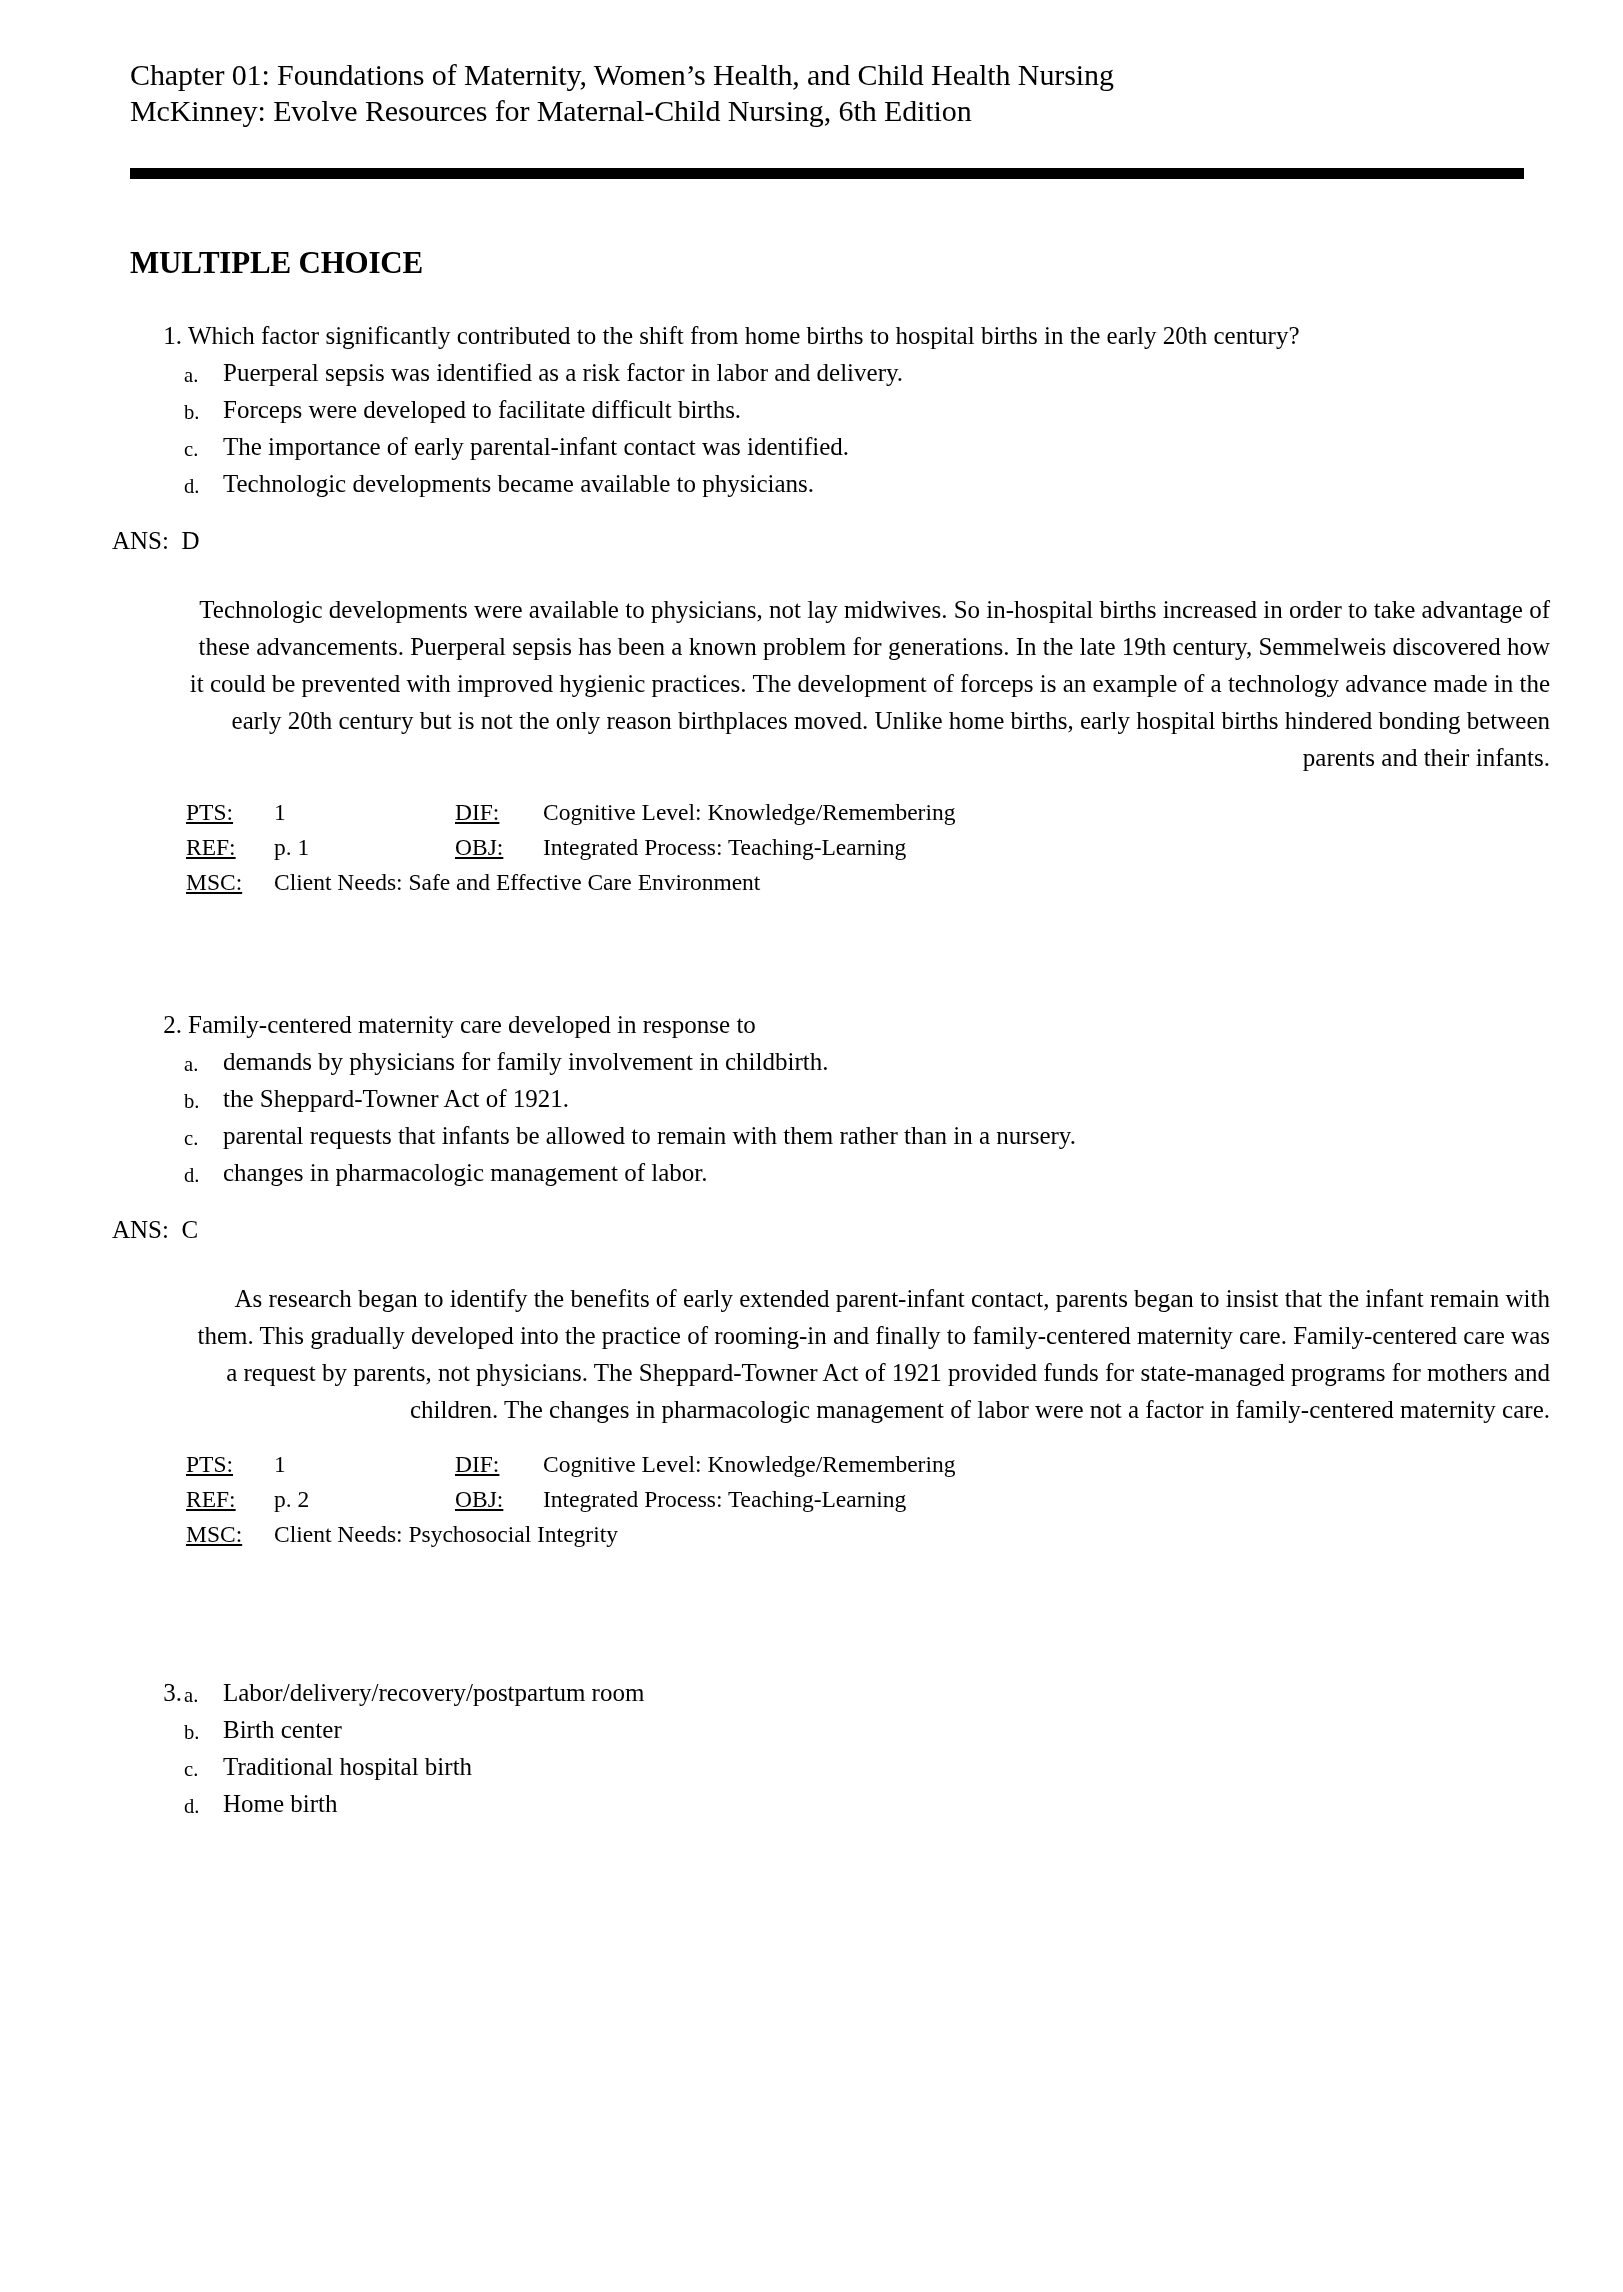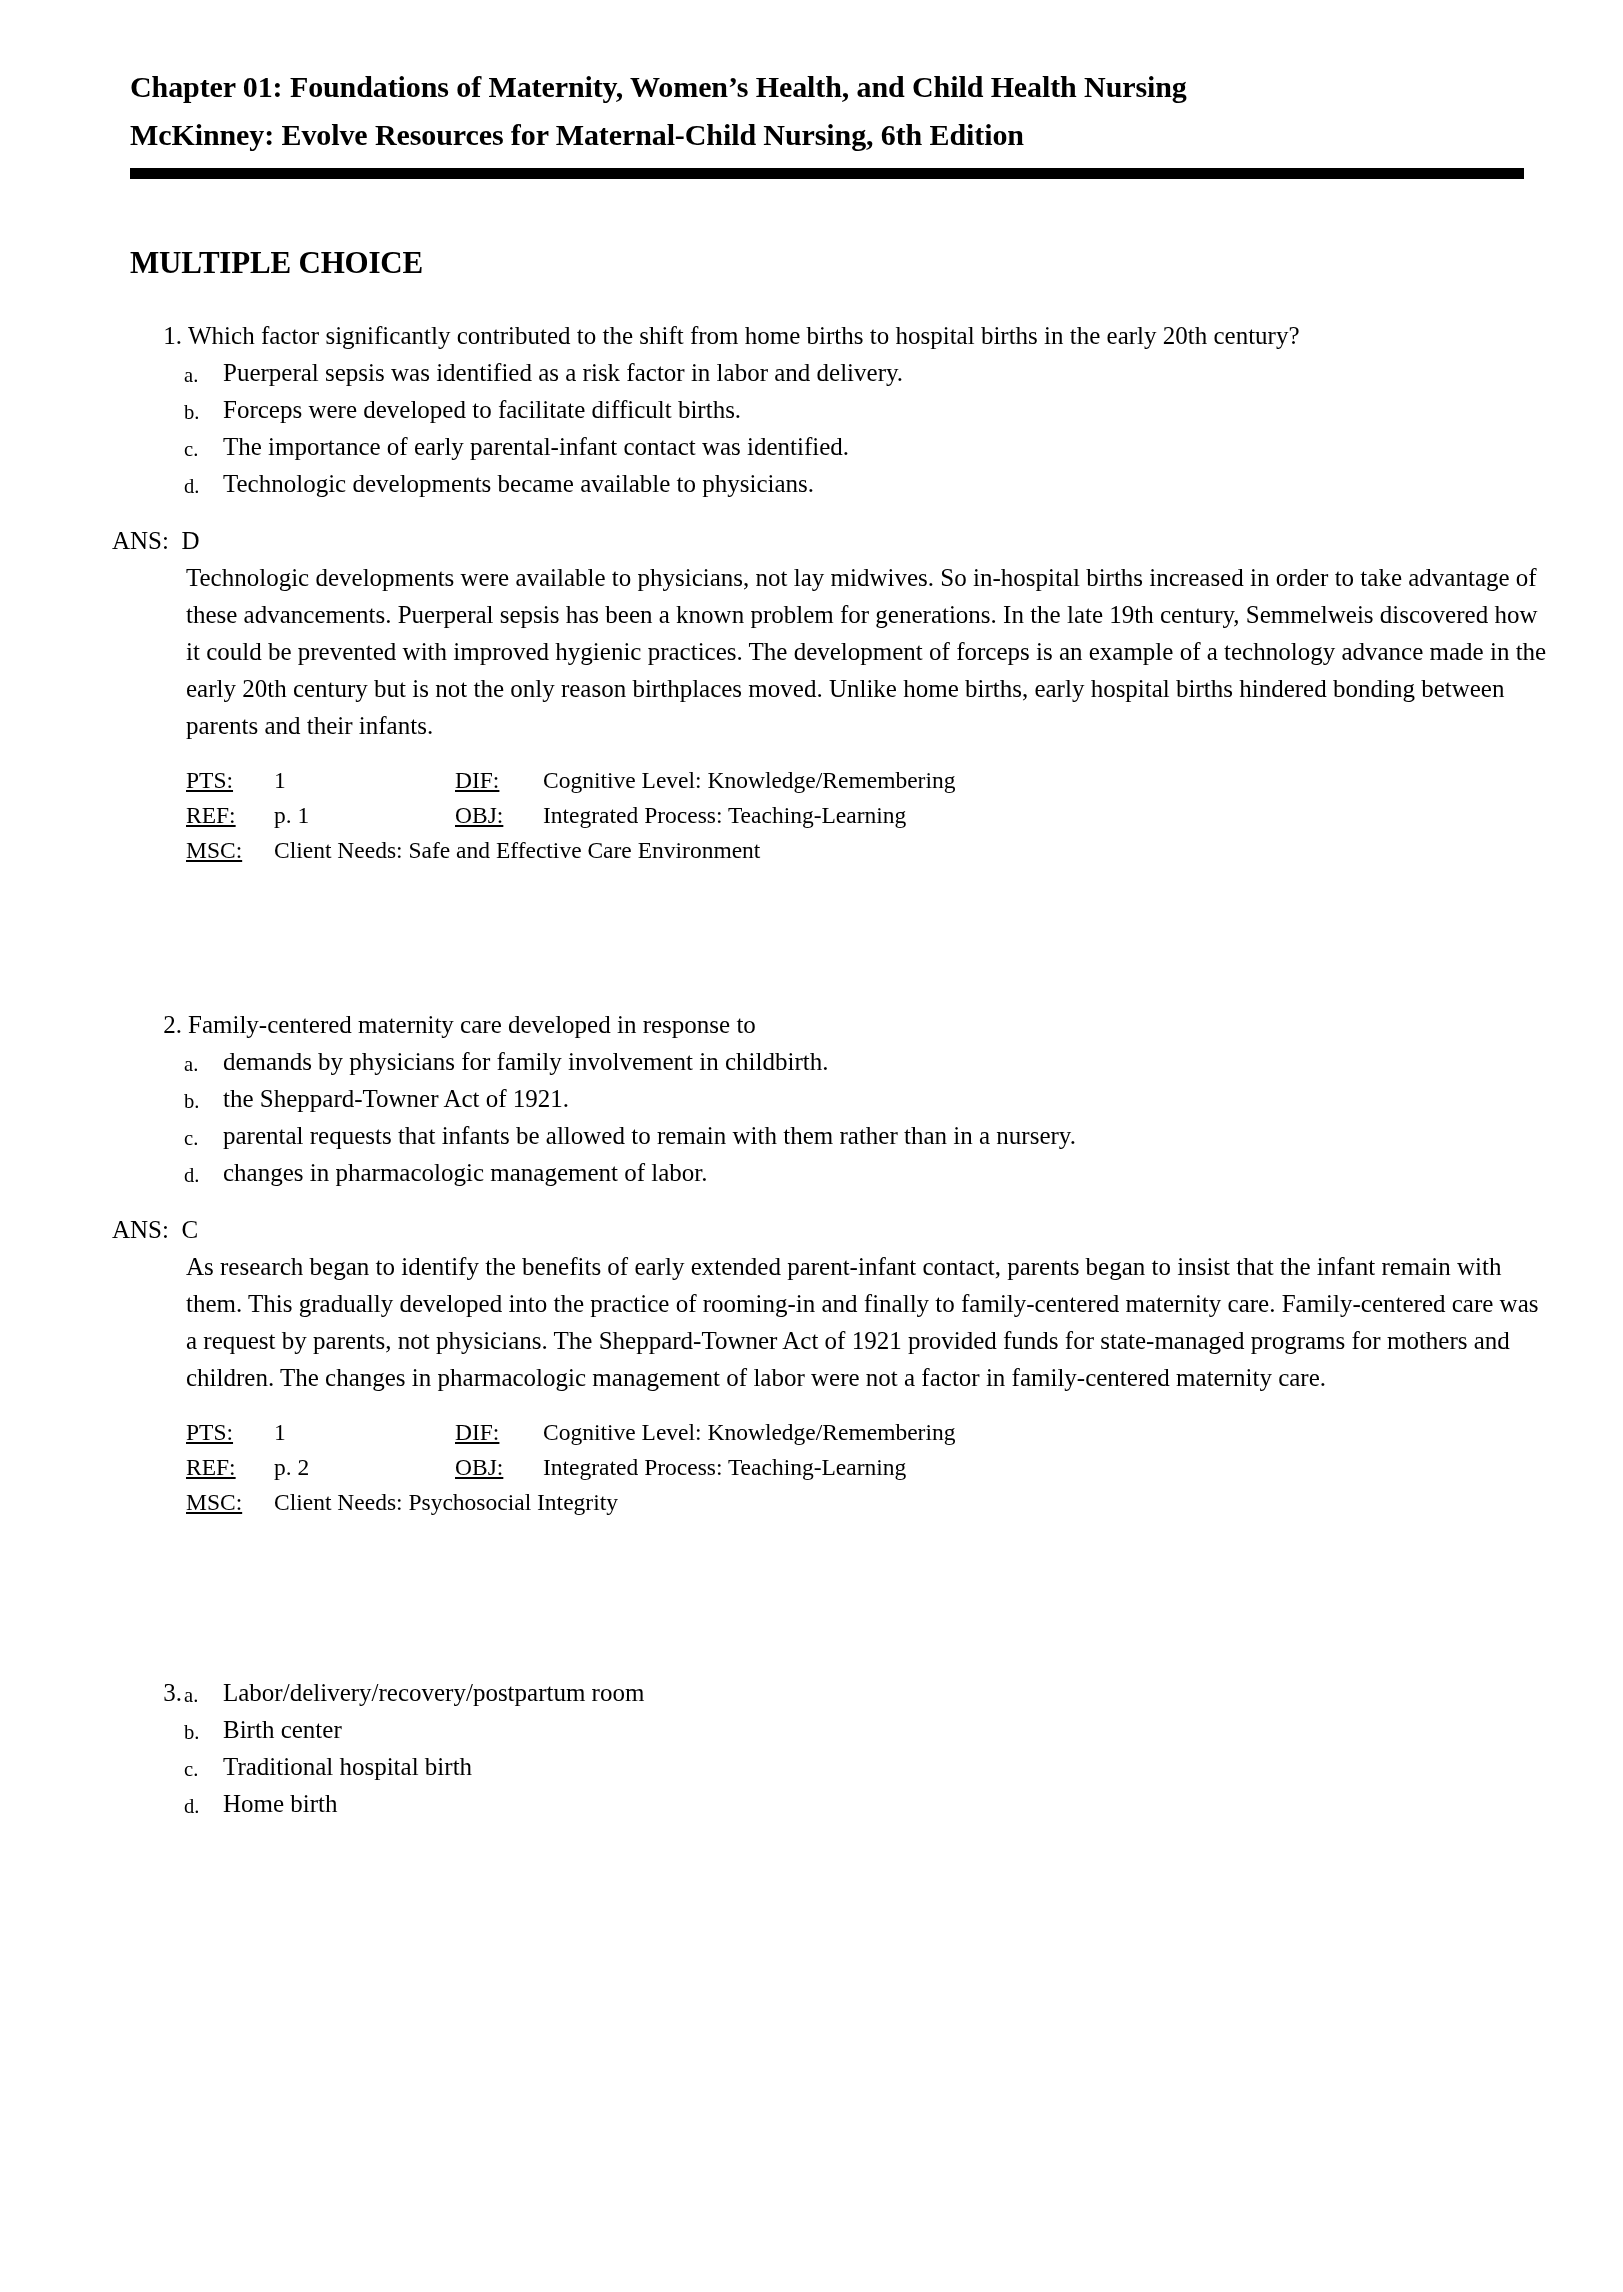--- a/index.html
+++ b/index.html
@@ -23,25 +23,24 @@
 
   
   .header {
     position: absolute;
     left: 130px;
     top: 57px;
     width: 1397px;
   }
   .header-line {
     font-size: 30px;
-    font-weight: bold;
+    font-weight: normal;
     line-height: 36px;
     letter-spacing: -0.1px;
     white-space: nowrap;
-    margin-top: 12px;
   }
   .header-rule {
     position: absolute;
     left: 130px;
     top: 168px;
     width: 1394px;
     height: 10.8px;
     background: #000000;
   }
 
@@ -119,21 +118,22 @@
     padding-right: 157px;
     font-size: 25px;
     line-height: 37px;
     white-space: pre;
   }
   .rationale {
     padding-left: 186px;
     padding-right: 73px;
     font-size: 25px;
     line-height: 37px;
-    text-align: left;
+    text-align: right;
+    margin-top: 32px;
   }
 
   
   .meta {
     padding-left: 186px;
     font-size: 23.5px;
     line-height: 35px;
   }
   .meta-row {
     display: block;

